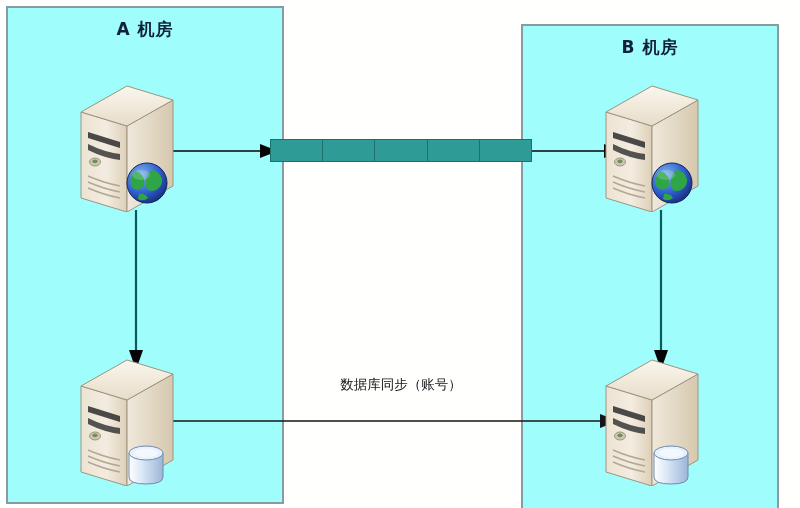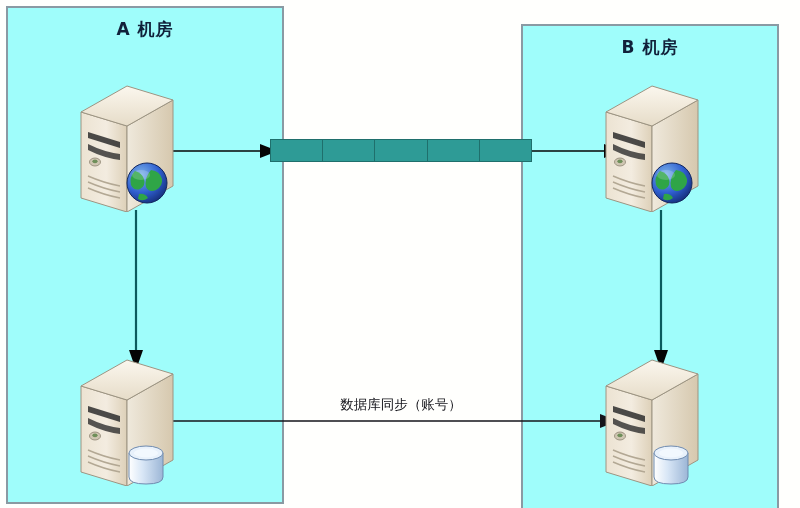--- a/index.html
+++ b/index.html
@@ -77,21 +77,21 @@
   
   .edge-label {
     position: absolute;
     text-align: center;
     font-size: 13.5px;
     color: #14141a;
     white-space: nowrap;
     font-family: "DejaVu Sans", "Liberation Sans", sans-serif;
   }
   #label-mq { left: 268px; top: 110px; width: 266px; }
-  #label-db { left: 268px; top: 396px; width: 266px; }
+  #label-db { left: 268px; top: 376px; width: 266px; }
 </style>
 </head>
 <body>
 
 <div id="canvas">
 
   <div class="dc-panel" id="panel-a">
     <div class="panel-title">A 机房</div>
   </div>
 

